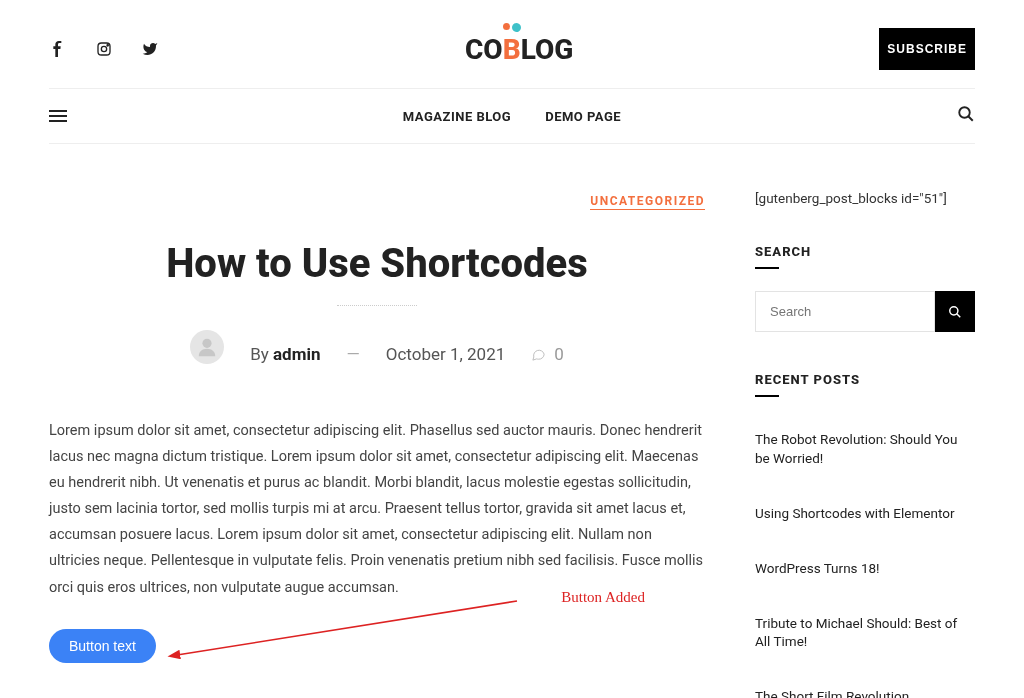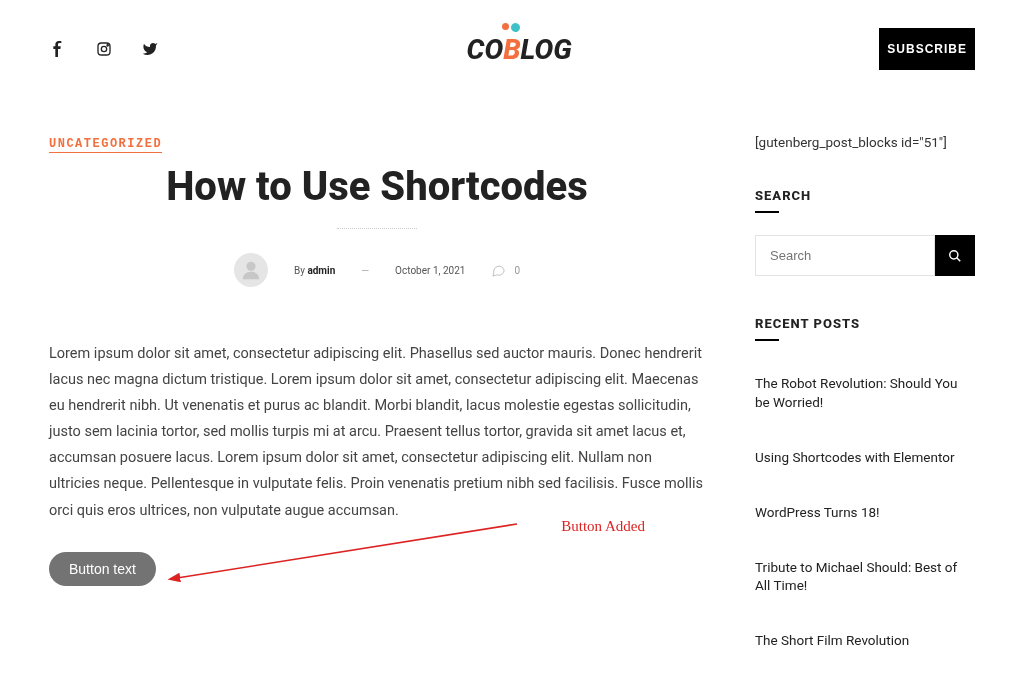--- a/index.html
+++ b/index.html
@@ -2,54 +2,54 @@
 <html><head>
 <meta charset="utf-8">
 <style>
   * { margin:0; padding:0; box-sizing:border-box; }
   body { font-family:-apple-system,BlinkMacSystemFont,"Segoe UI",Roboto,Arial,sans-serif; color:#222; background:#fff; }
   .container { max-width:946px; margin:0 auto; padding:0 10px; }
   
   .topbar { display:flex; align-items:center; justify-content:space-between; padding:28px 0 18px; }
   .social { display:flex; gap:28px; }
   .social span { width:18px; height:18px; display:inline-flex; align-items:center; justify-content:center; cursor:pointer; }
-  .logo { font-size:28px; font-weight:800; letter-spacing:0px; display:flex; align-items:center; position:relative;font-style:italic; }
+  .logo { font-size:28px; font-weight:800; letter-spacing:0px; display:flex; align-items:center; position:relative; }
   .logo .co { color:#222; }
   .logo .b  { color:#f36f3e; }
   .logo .log{ color:#222; }
   .logo .dots { position:absolute; top:-10px; right:52px; display:flex; gap:2px; }
   .logo .dot1 { width:7px; height:7px; border-radius:50%; background:#f36f3e; }
   .logo .dot2 { width:9px; height:9px; border-radius:50%; background:#3ec1c9; transform:rotate(15deg); }
   .subscribe-btn { background:#000; color:#fff; font-size:12px; font-weight:700; letter-spacing:1px; padding:14px 8px; border:none; cursor:pointer; }
   
   .navbar { border-top:1px solid #eee; border-bottom:1px solid #eee; display:flex; align-items:center; justify-content:space-between; padding:16px 0; }
   .hamburger { cursor:pointer; }
   .hamburger div { width:18px; height:2px; background:#222; margin:3px 0; }
   .navlinks { display:flex; gap:34px; }
   .navlinks a { font-size:13px; font-weight:700; letter-spacing:0.5px; color:#222; text-decoration:none; cursor:pointer; }
   .search-icon-nav { cursor:pointer; }
   
   .main { display:flex; gap:50px; padding-top:46px; align-items:flex-start; }
   .article { flex:1; min-width:0; }
   .sidebar { width:220px; flex-shrink:0; }
   
-  .cat { text-align:left;font-family:Liberation Mono, monospace; }
+  .cat { text-align:right; }
   .cat a { color:#f36f3e; font-size:12px; font-weight:700; letter-spacing:1.5px; border-bottom:1px solid #f36f3e; text-decoration:none; cursor:pointer; padding-bottom:1px; }
-  .title { font-size:40px; font-weight:800; text-align:center; margin:12px 0 18px; line-height:1.15; }
+  .title { font-size:40px; font-weight:800; text-align:center; margin:32px 0 18px; line-height:1.15; }
   .sep-dots { width:80px; height:1px; border-top:1px dotted #ccc; margin:14px auto 24px; }
-  .meta { display:flex; align-items:center; justify-content:center; gap:26px; font-size:10px; color:#555; }
+  .meta { display:flex; align-items:flex-end; justify-content:center; gap:26px; font-size:17px; color:#555; }
   .avatar { width:34px; height:34px; border-radius:50%; background:#e5e5e5; display:inline-flex; align-items:center; justify-content:center; }
   .avatar svg { width:22px; height:22px; fill:#c7c7c7; }
   .meta .by span.author { font-weight:700; color:#222; }
   .meta .dash { color:#aaa; }
   .meta .comments { display:flex; align-items:center; gap:8px; color:#999; }
   
   .body { margin-top:54px; font-size:14.5px; line-height:1.8; color:#444; }
   .body p { margin-bottom:16px;margin-top:44px; }
-  .btn { display:inline-block; background:#737373; color:#fff; font-size:14px; padding:9px 20px; border-radius:22px; margin-top:12px; border:none; cursor:pointer; }
+  .btn { display:inline-block; background:#3b82f6; color:#fff; font-size:14px; padding:9px 20px; border-radius:22px; margin-top:12px; border:none; cursor:pointer; }
   
   .annot-wrap { position:relative; }
   .annot-label { position:absolute; color:#d22; font-size:15px; font-family:Georgia,serif; }
   
   .shortcode-raw { font-size:13.5px; color:#333; margin-bottom:38px; }
   .widget-title { font-size:13px; font-weight:800; letter-spacing:1px; margin-bottom:8px; }
   .widget-underline { width:24px; height:2px; background:#000; margin-bottom:22px; }
   .search-box { display:flex; margin-bottom:40px; }
   .search-box input { flex:1; border:1px solid #e3e3e3; padding:12px 14px; font-size:13px; outline:none; min-width:0; }
   .search-box button { width:40px; background:#000; border:none; color:#fff; cursor:pointer; display:flex; align-items:center; justify-content:center; }
@@ -88,20 +88,37 @@
           <span class="dot1"></span>
           <span class="dot2"></span>
         </span>
       <span class="co">CO</span>
         <span class="b">B</span>
         <span class="log">LOG</span>
     </div>
     <button class="subscribe-btn">SUBSCRIBE</button>
   </div>
 
+  <div class="navbar">
+    <div class="hamburger">
+      <div></div>
+        <div></div>
+        <div></div>
+    </div>
+    <div class="navlinks">
+      <a>MAGAZINE BLOG</a>
+      <a>DEMO PAGE</a>
+    </div>
+    <span class="search-icon-nav">
+      <svg viewBox="0 0 24 24" width="18" height="18" fill="none" stroke="#222" stroke-width="2.5">
+          <circle cx="10" cy="10" r="7"></circle>
+          <line x1="21" y1="21" x2="15" y2="15"></line>
+        </svg>
+    </span>
+  </div>
 
   <div class="main">
 
     <div class="article">
       <div class="cat"><a>UNCATEGORIZED</a></div>
       <h1 class="title">How to Use Shortcodes</h1>
       <div class="sep-dots"></div>
       <div class="meta">
         <span class="avatar">
           <svg viewBox="0 0 24 24">
@@ -127,21 +144,21 @@
 
         
         <svg style="position:absolute;left:118px;bottom:-4px;" width="360" height="70" viewBox="0 0 360 70">
           <defs>
               <marker id="ah" markerWidth="10" markerHeight="10" refX="2" refY="3" orient="auto">
                 <path d="M0,0 L0,6 L8,3 z" fill="#d22"></path>
               </marker>
             </defs>
           <line x1="350" y1="4" x2="10" y2="58" stroke="#d22" stroke-width="1.6" marker-end="url(#ah)"></line>
         </svg>
-        <span class="annot-label" style="right:60px;bottom:46px;">Button Added</span>
+        <span class="annot-label" style="right:60px;bottom:52px;">Button Added</span>
 
         <button class="btn">Button text</button>
       </div>
     </div>
 
     <aside class="sidebar">
       <div class="shortcode-raw">[gutenberg_post_blocks id="51"]</div>
 
       <div>
         <div class="widget-title">SEARCH</div>

